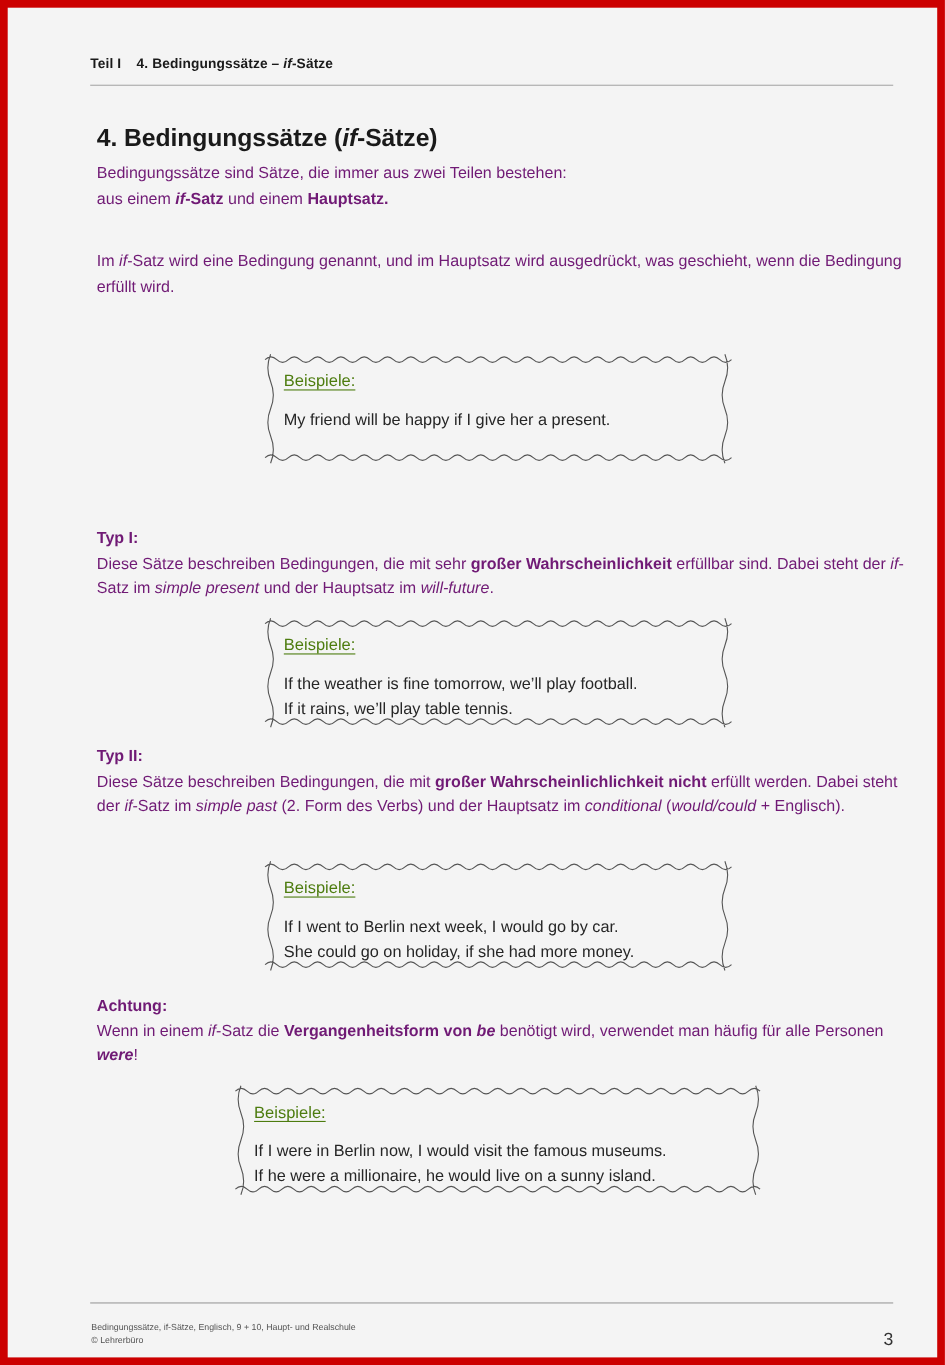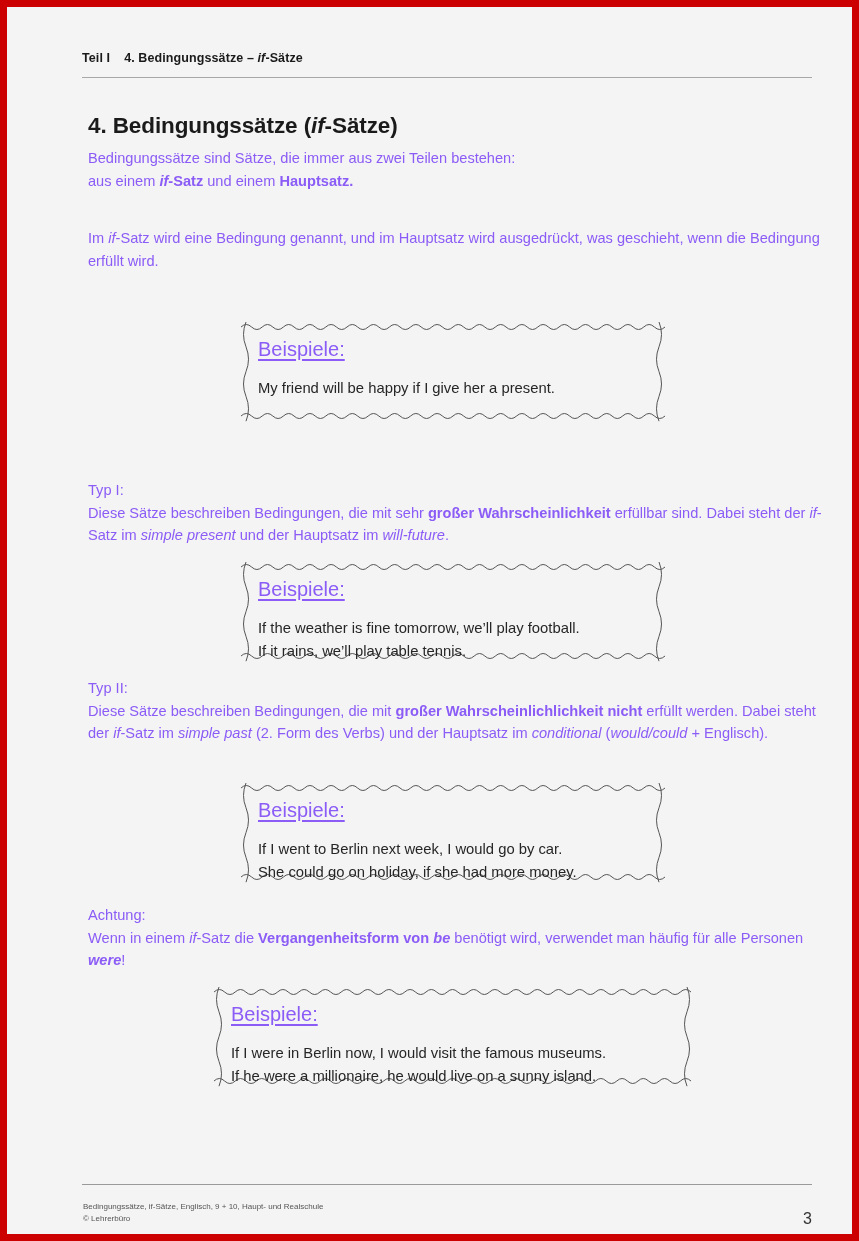--- a/index.html
+++ b/index.html
@@ -61,27 +61,27 @@
     letter-spacing: -0.1px;
   }
   .title i { font-style: italic; }
 
   
   .para {
     position: absolute;
     left: 6px;
     font-size: 14.6px;
     line-height: 22.5px;
-    color: #8b5cf6;
+    color: #701a75;
     width: 740px;
   }
   .para b { font-weight: bold; }
   .para i { font-style: italic; }
   .para .bi { font-weight: bold; font-style: italic; }
-  .lead { font-weight: normal; }
+  .lead { font-weight: bold; }
 
   .p-intro   { top: 128px; }
   .p-im      { top: 208px; }
   .p-es      { top: 262px; }
   .p-bei     { top: 419px; }
   .p-typ1    { top: 460px; }
   .p-typ2    { top: 658px; }
   .p-acht    { top: 885px; }
 
   
@@ -97,22 +97,22 @@
     height: 100%;
     overflow: visible;
   }
   .wavybox .content {
     position: absolute;
     left: 17px;
     top: 16px;
     right: 10px;
   }
   .bx-label {
-    font-size: 20px;
-    color: #8b5cf6;
+    font-size: 15px;
+    color: #4d7c0f;
     text-decoration: underline;
     text-underline-offset: 3px;
     margin-bottom: 16px;
   }
   .bx-line {
     font-size: 14.8px;
     line-height: 22.5px;
     color: #262626;
     white-space: nowrap;
   }

